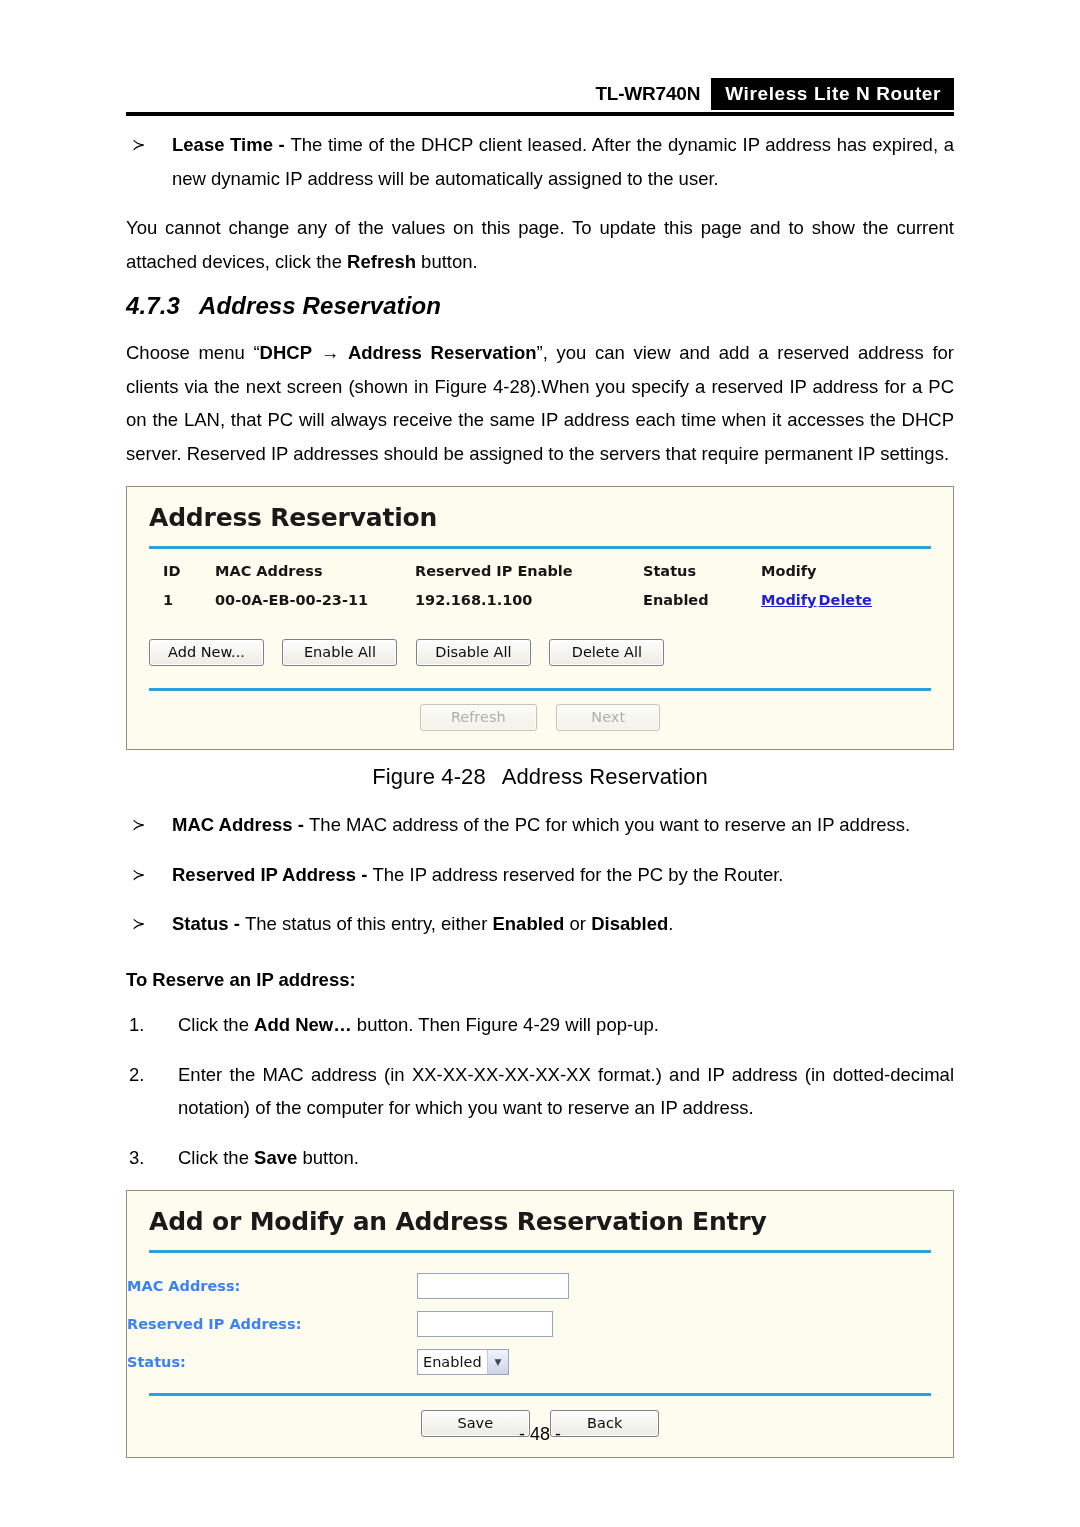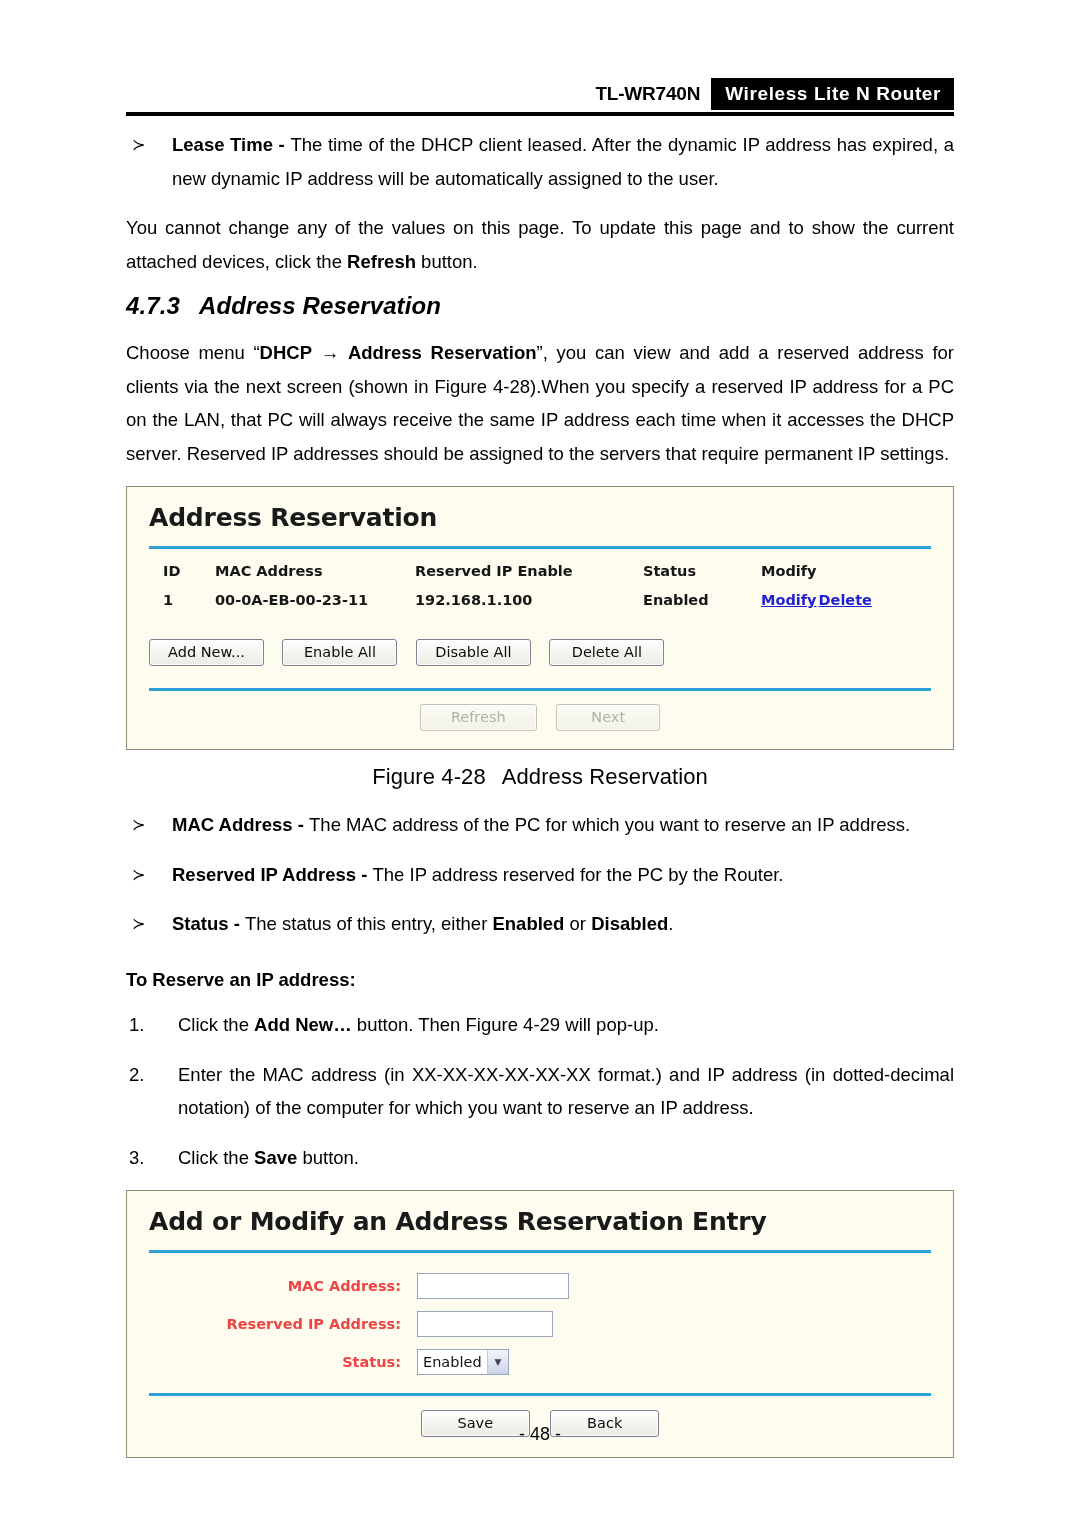--- a/index.html
+++ b/index.html
@@ -215,26 +215,25 @@
 
   
   .form-rows { padding: 20px 0 0 0; }
   .form-row {
     display: flex;
     align-items: center;
     margin-bottom: 12px;
   }
   .form-label {
     width: 290px;
-    text-align: right;
     padding-right: 16px;
     font-size: 14.5px;
     font-weight: bold;
     font-family: "DejaVu Sans", sans-serif;
-    color: #ef4444;
+    color: #3b82f6;
     box-sizing: border-box;
   }
   .txtbox {
     background: #ffffff;
     border: 1px solid #9aa4bb;
     height: 26px;
     box-sizing: border-box;
   }
   .txt-mac { width: 152px; }
   .txt-ip  { width: 136px; }

